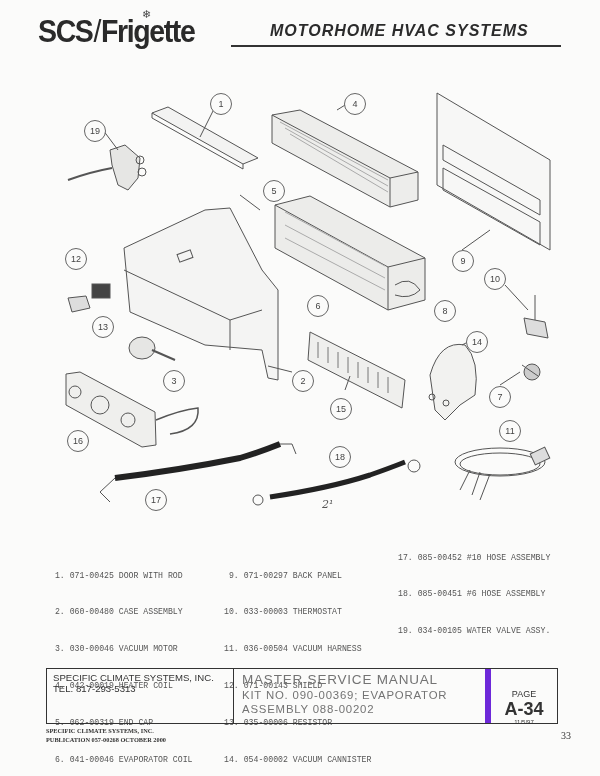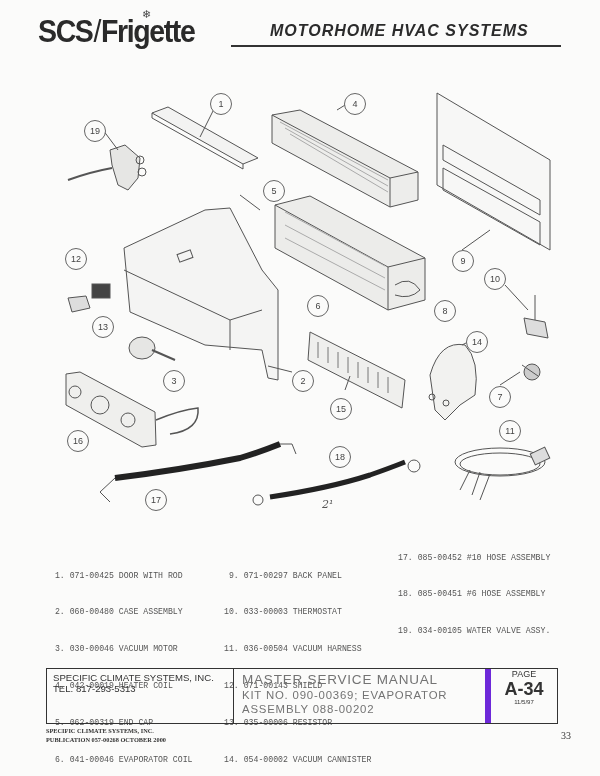--- a/index.html
+++ b/index.html
@@ -12,21 +12,21 @@
   .hdr-rule { left:231px; top:45px; width:330px; height:2px; background:#333; }
   .callout { position:absolute; width:20px; height:20px; border:1px solid #666; border-radius:50%; font-size:9px; display:flex; align-items:center; justify-content:center; color:#444; background:#fbfbfa; }
   svg.diagram { position:absolute; left:0; top:0; }
   .parts { font-family:"Liberation Mono", monospace; font-size:8.2px; color:#555; line-height:12.3px; white-space:pre; }
   .footer-box { left:46px; top:668px; width:510px; height:54px; border:1px solid #333; display:flex; }
   .fb-addr { width:174px; border-right:1px solid #333; padding:3px 6px; font-size:9.6px; line-height:11.4px; color:#333; }
   .fb-title { flex:1; border-right:6px solid #6d28d9; padding:2px 8px; font-weight:normal; color:#737373; }
   .fb-title .t1 { font-size:13.5px; letter-spacing:0.8px; line-height:17px; }
   .fb-title .t2 { font-size:11.4px; letter-spacing:0.8px; line-height:14px; }
   .fb-page { width:66px; text-align:center; color:#333; }
-  .fb-page .p1 { font-size:9px; margin-top:0; }
+  .fb-page .p1 { font-size:9px; margin-top:20px; }
   .fb-page .p2 { font-size:18px; font-weight:bold; line-height:20px;text-align:center; }
   .fb-page .p3 { font-size:6px; }
   .pub { left:46px; top:727px; font-family:"Liberation Serif", serif; font-weight:bold; font-size:6.3px; line-height:8.5px; color:#333; }
   .pgnum { left:561px; top:730px; font-family:"Liberation Serif", serif; font-size:10px; color:#333; }
 </style>
 </head>
 <body>
 
 <div class="abs logo"><span>SCS</span><span class="slash">/</span><span>Frigette</span></div>
 <div class="abs snow">❄</div>

